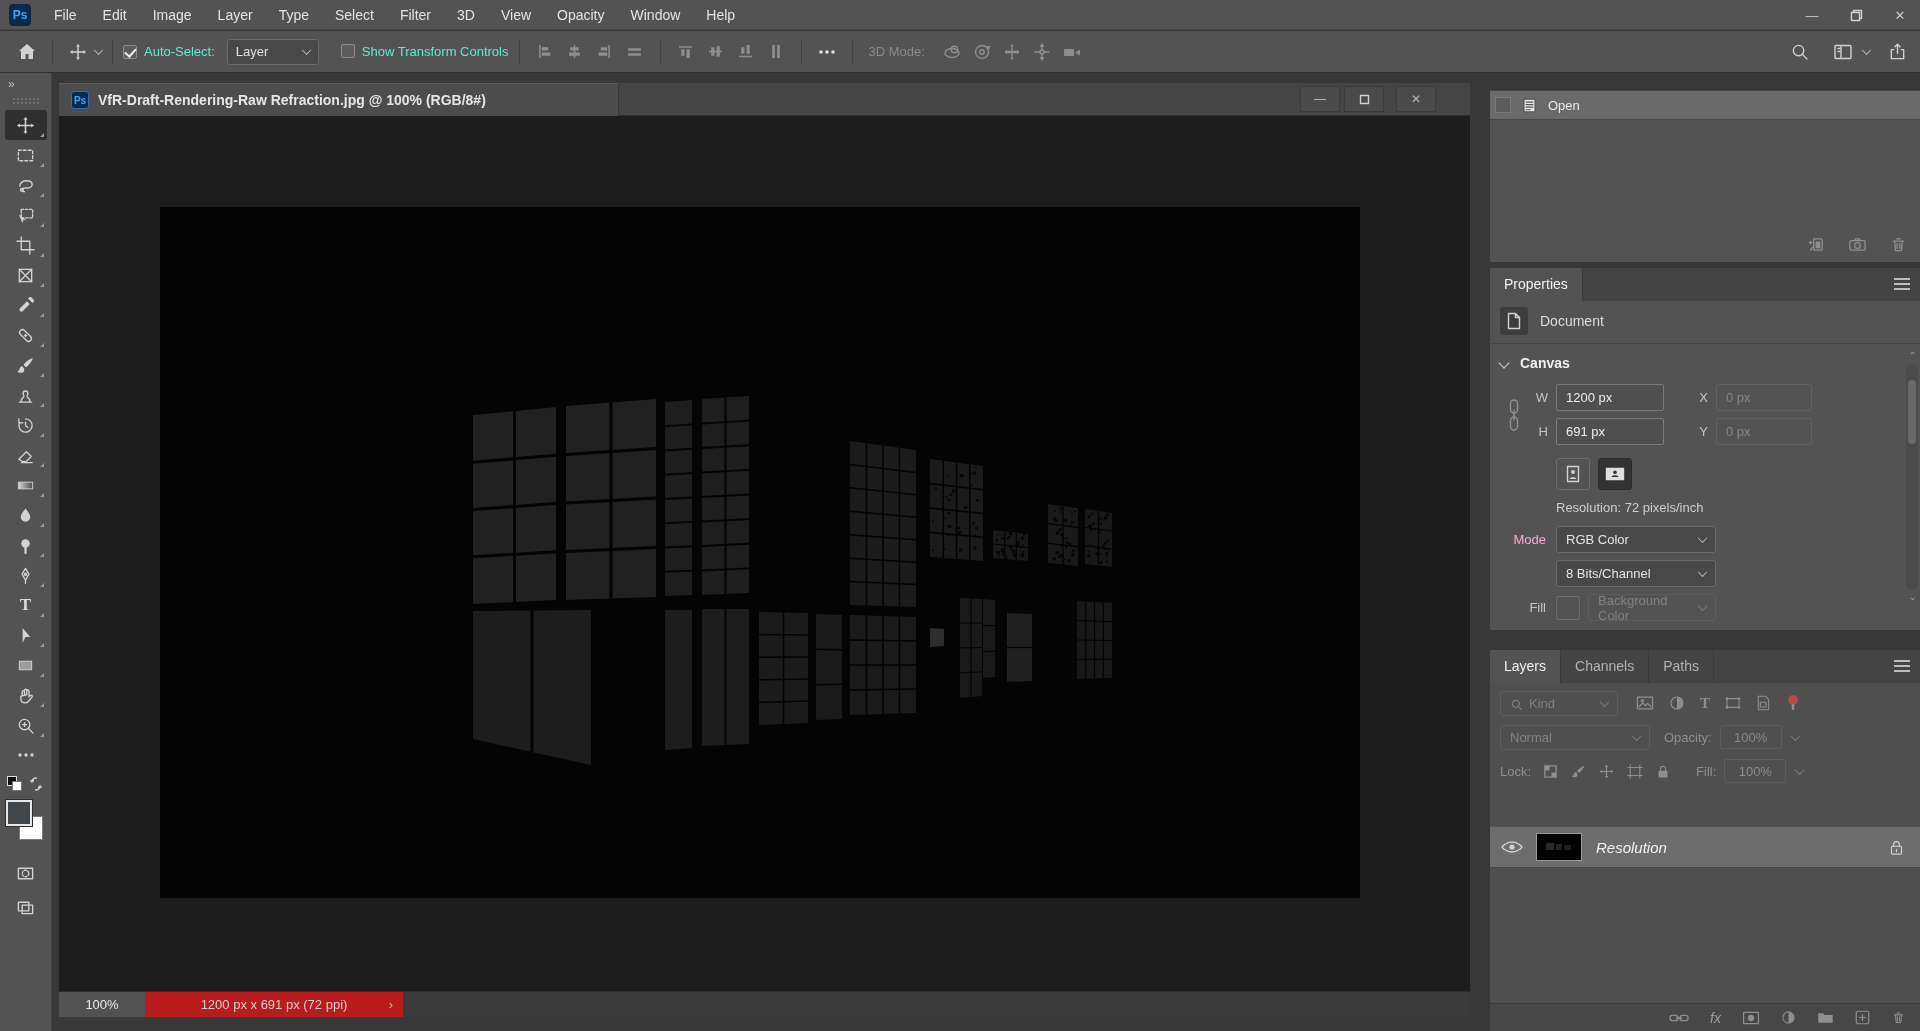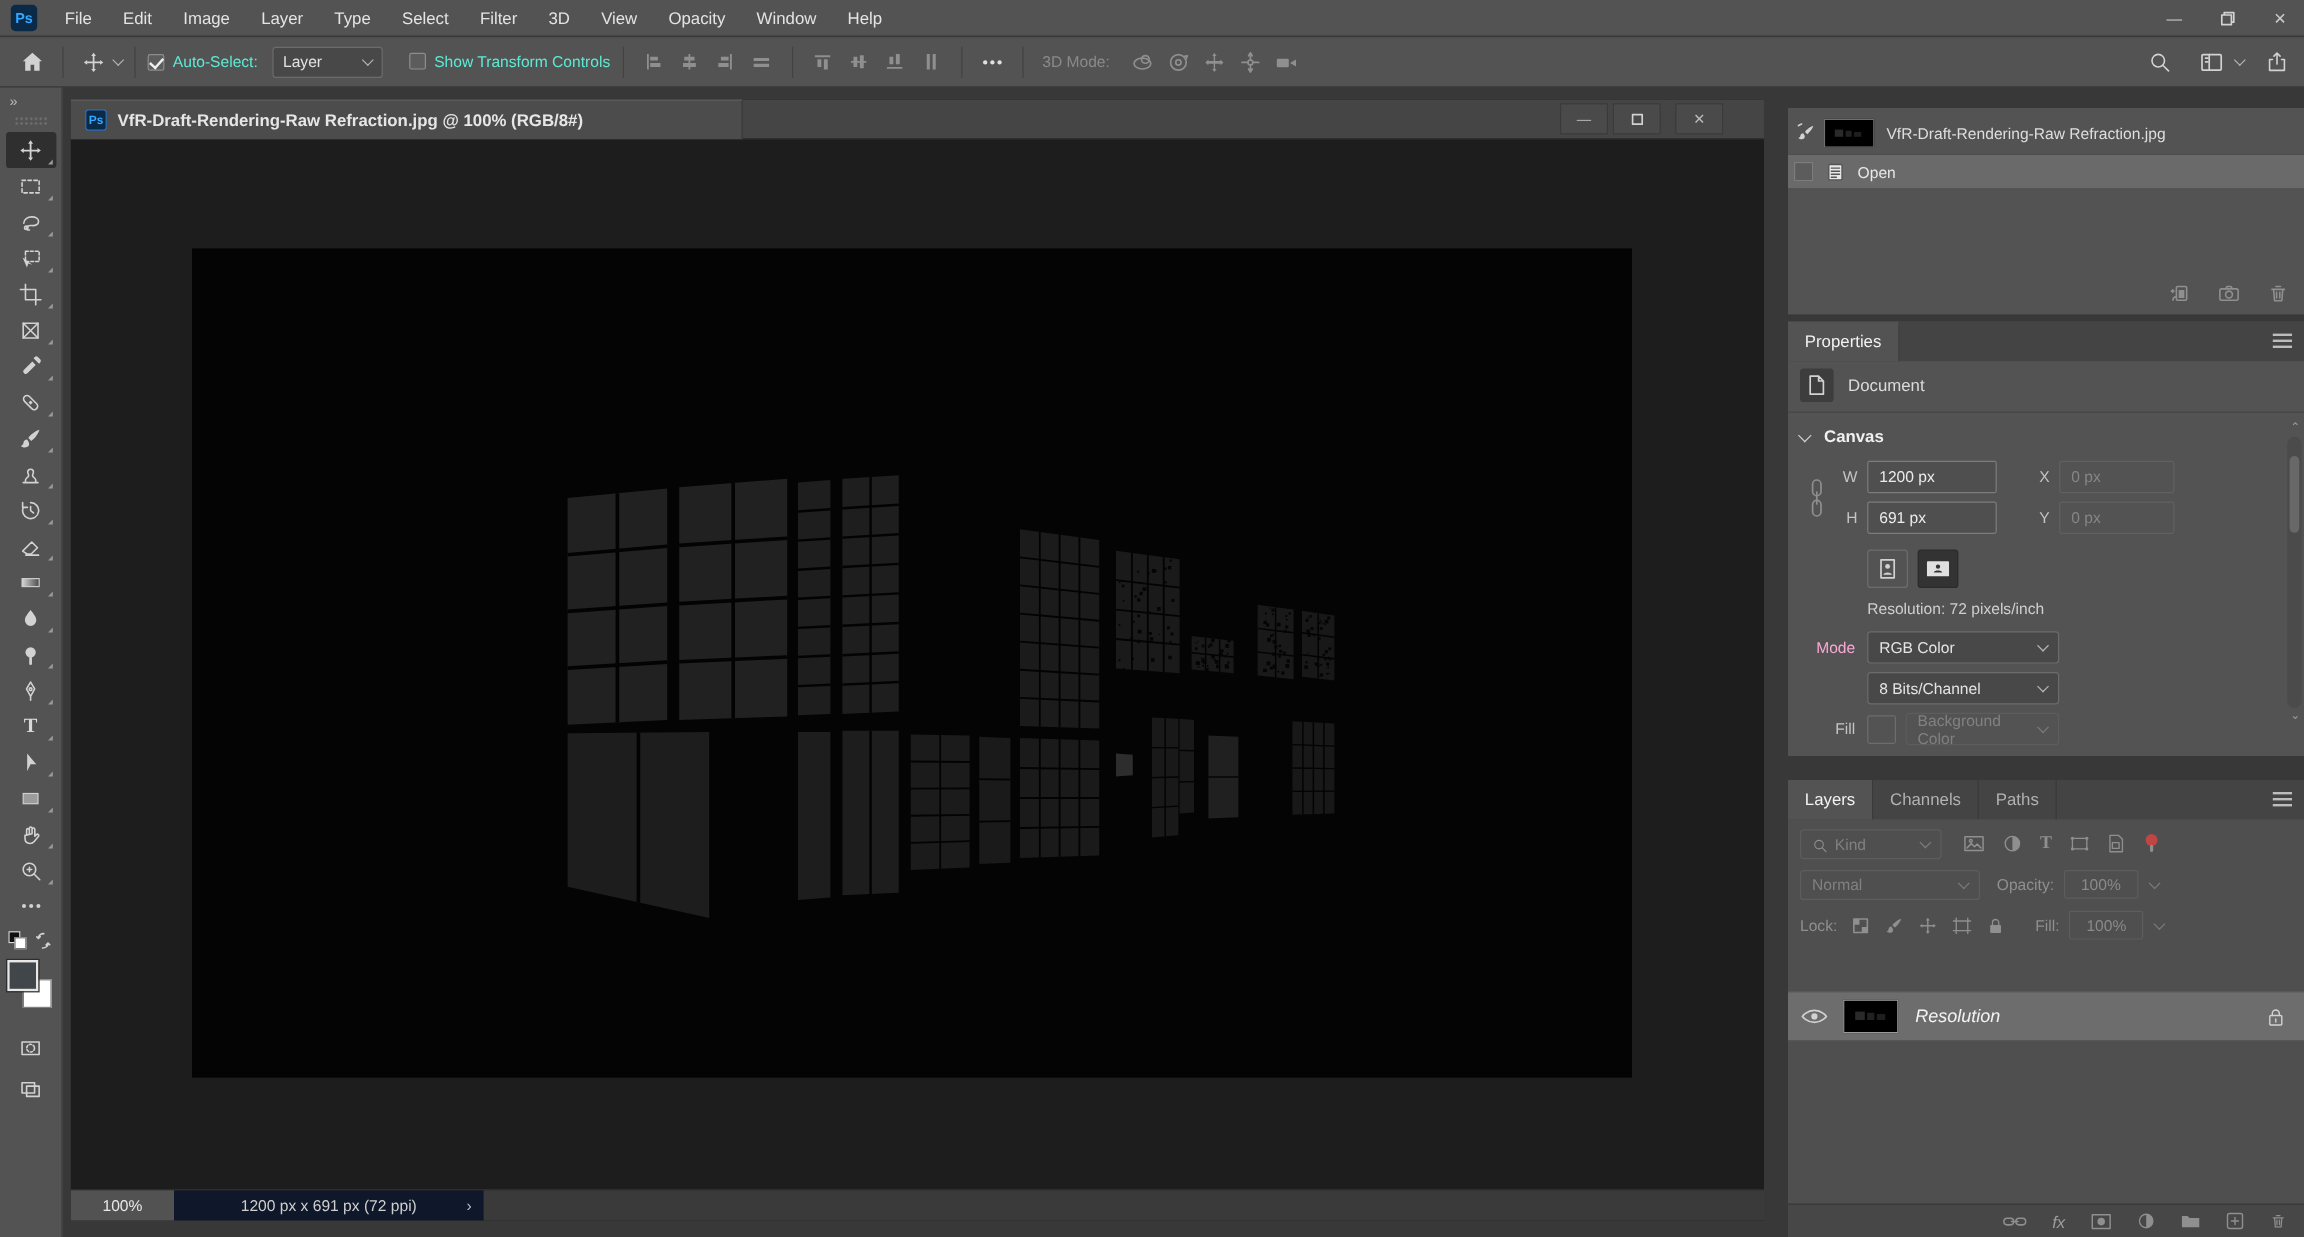--- a/index.html
+++ b/index.html
@@ -49,21 +49,21 @@
   
   .docwin{left:59px;top:83px;width:1411px;height:934px;background:#1d1d1d}
   .doctabbar{position:absolute;left:0;top:0;width:100%;height:33px;background:#454545;border-bottom:1px solid #2f2f2f}
   .doctab{position:absolute;left:0;top:0;height:33px;width:560px;background:#4c4c4c;display:flex;align-items:center;padding:0 12px;border-right:1px solid #383838;border-top:1px solid #5c5c5c}
   .doctab .ps-mini{width:18px;height:18px;border-radius:3px;background:#0b2a47;color:#35a8ff;font-size:10px;font-weight:bold;display:flex;align-items:center;justify-content:center;margin-right:9px;border:1px solid #2f6db5}
   .doctab-title{font-size:14px;font-weight:bold;color:#e6e6e6;white-space:nowrap}
   .docbtn{position:absolute;top:3px;width:40px;height:26px;background:#4a4a4a;border:1px solid #3a3a3a;display:flex;align-items:center;justify-content:center;color:#bcbcbc;font-size:12px}
   .canvas-wrap{position:absolute;left:101px;top:124px;width:1200px;height:691px;background:#040404}
   .statusbar{position:absolute;left:0;bottom:0;width:100%;height:26px;background:#3a3a3a;display:flex;align-items:stretch;border-top:1px solid #2c2c2c}
   .zoombox{width:86px;background:#525252;display:flex;align-items:center;justify-content:center;font-size:13px;color:#e8e8e8}
-  .infobox{width:258px;background:#0f172a;display:flex;align-items:center;justify-content:center;font-size:13px;color:#cfcfcf;position:relative}
+  .infobox{width:258px;background:#b91c1c;display:flex;align-items:center;justify-content:center;font-size:13px;color:#cfcfcf;position:relative}
   .infobox .arrow{position:absolute;right:10px;color:#bdbdbd}
 
   
   .panel{background:#535353;position:absolute;left:1490px;width:430px}
   .tabbar{height:33px;background:#444444;display:flex;position:relative}
   .tab{padding:0 14px;line-height:33px;font-size:14px;color:#b2b2b2;border-right:1px solid #3a3a3a;white-space:nowrap}
   .tab.active{background:#535353;color:#f2f2f2}
   .hamb{position:absolute;right:10px;top:10px;width:16px;height:12px;border-top:2px solid #bdbdbd;border-bottom:2px solid #bdbdbd}
   .hamb:after{content:"";display:block;margin-top:3px;border-top:2px solid #bdbdbd}
 
@@ -716,35 +716,20 @@
         <span>100%</span>
       </div>
     <div class="infobox">
       <span>1200 px x 691 px (72 ppi)</span>
       <span class="arrow">›</span>
     </div>
   </div>
 </div>
 
 <div class="panel" style="top:90px;height:172px">
-  <div class="hist-row1">
-    <svg class="ic" width="18" height="18" viewBox="0 0 20 20">
-        <path class="fil" d="M16.8 3.2c-2.8.8-6.4 3.6-7.7 5.6l2.1 2.1c2-1.3 4.8-4.9 5.6-7.7zM7.4 10c-1.5 0-2.5 1-2.6 2.4-.1 1.2-.8 1.6-1.8 2 .8 1.2 4 1.6 5.2.4.8-.8.8-2 .4-2.8z"></path>
-        <path d="M3 3a8 8 0 013-1.6"></path>
-      </svg>
-    <div class="hist-thumb">
-      <svg width="40" height="22" viewBox="0 0 40 22">
-          <rect width="40" height="22" fill="#000"></rect>
-          <rect x="8" y="8" width="7" height="6" fill="#2a2a2a"></rect>
-          <rect x="17" y="9" width="5" height="5" fill="#222"></rect>
-          <rect x="24" y="10" width="6" height="4" fill="#1e1e1e"></rect>
-        </svg>
-    </div>
-    <span style="font-size:13px;color:#dedede">VfR-Draft-Rendering-Raw Refraction.jpg</span>
-  </div>
   <div class="hist-row2">
     <div class="hist-well"></div>
     <svg class="ic" width="17" height="17" viewBox="0 0 20 20" style="margin-right:10px">
         <rect x="3.5" y="2.5" width="13" height="15" rx="1" fill="#e8e8e8" stroke="#555"></rect>
         <path d="M6 6h8M6 9h8M6 12h8M6 15h5" stroke="#555"></path>
       </svg>
     <span style="font-size:13px;color:#e8e8e8">Open</span>
   </div>
   <div class="hist-actions">
     <svg class="ic dim" width="19" height="19" viewBox="0 0 20 20">

